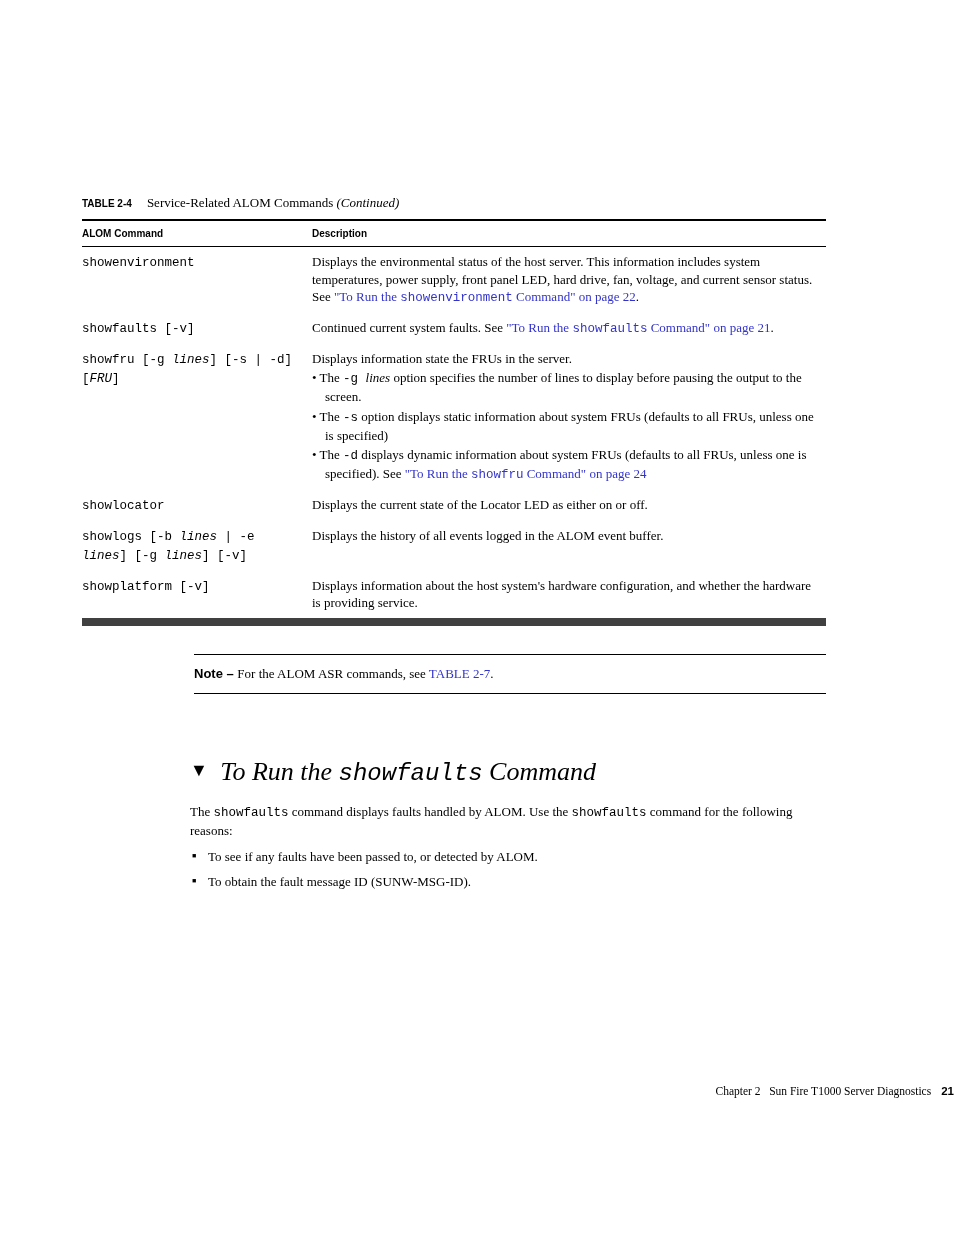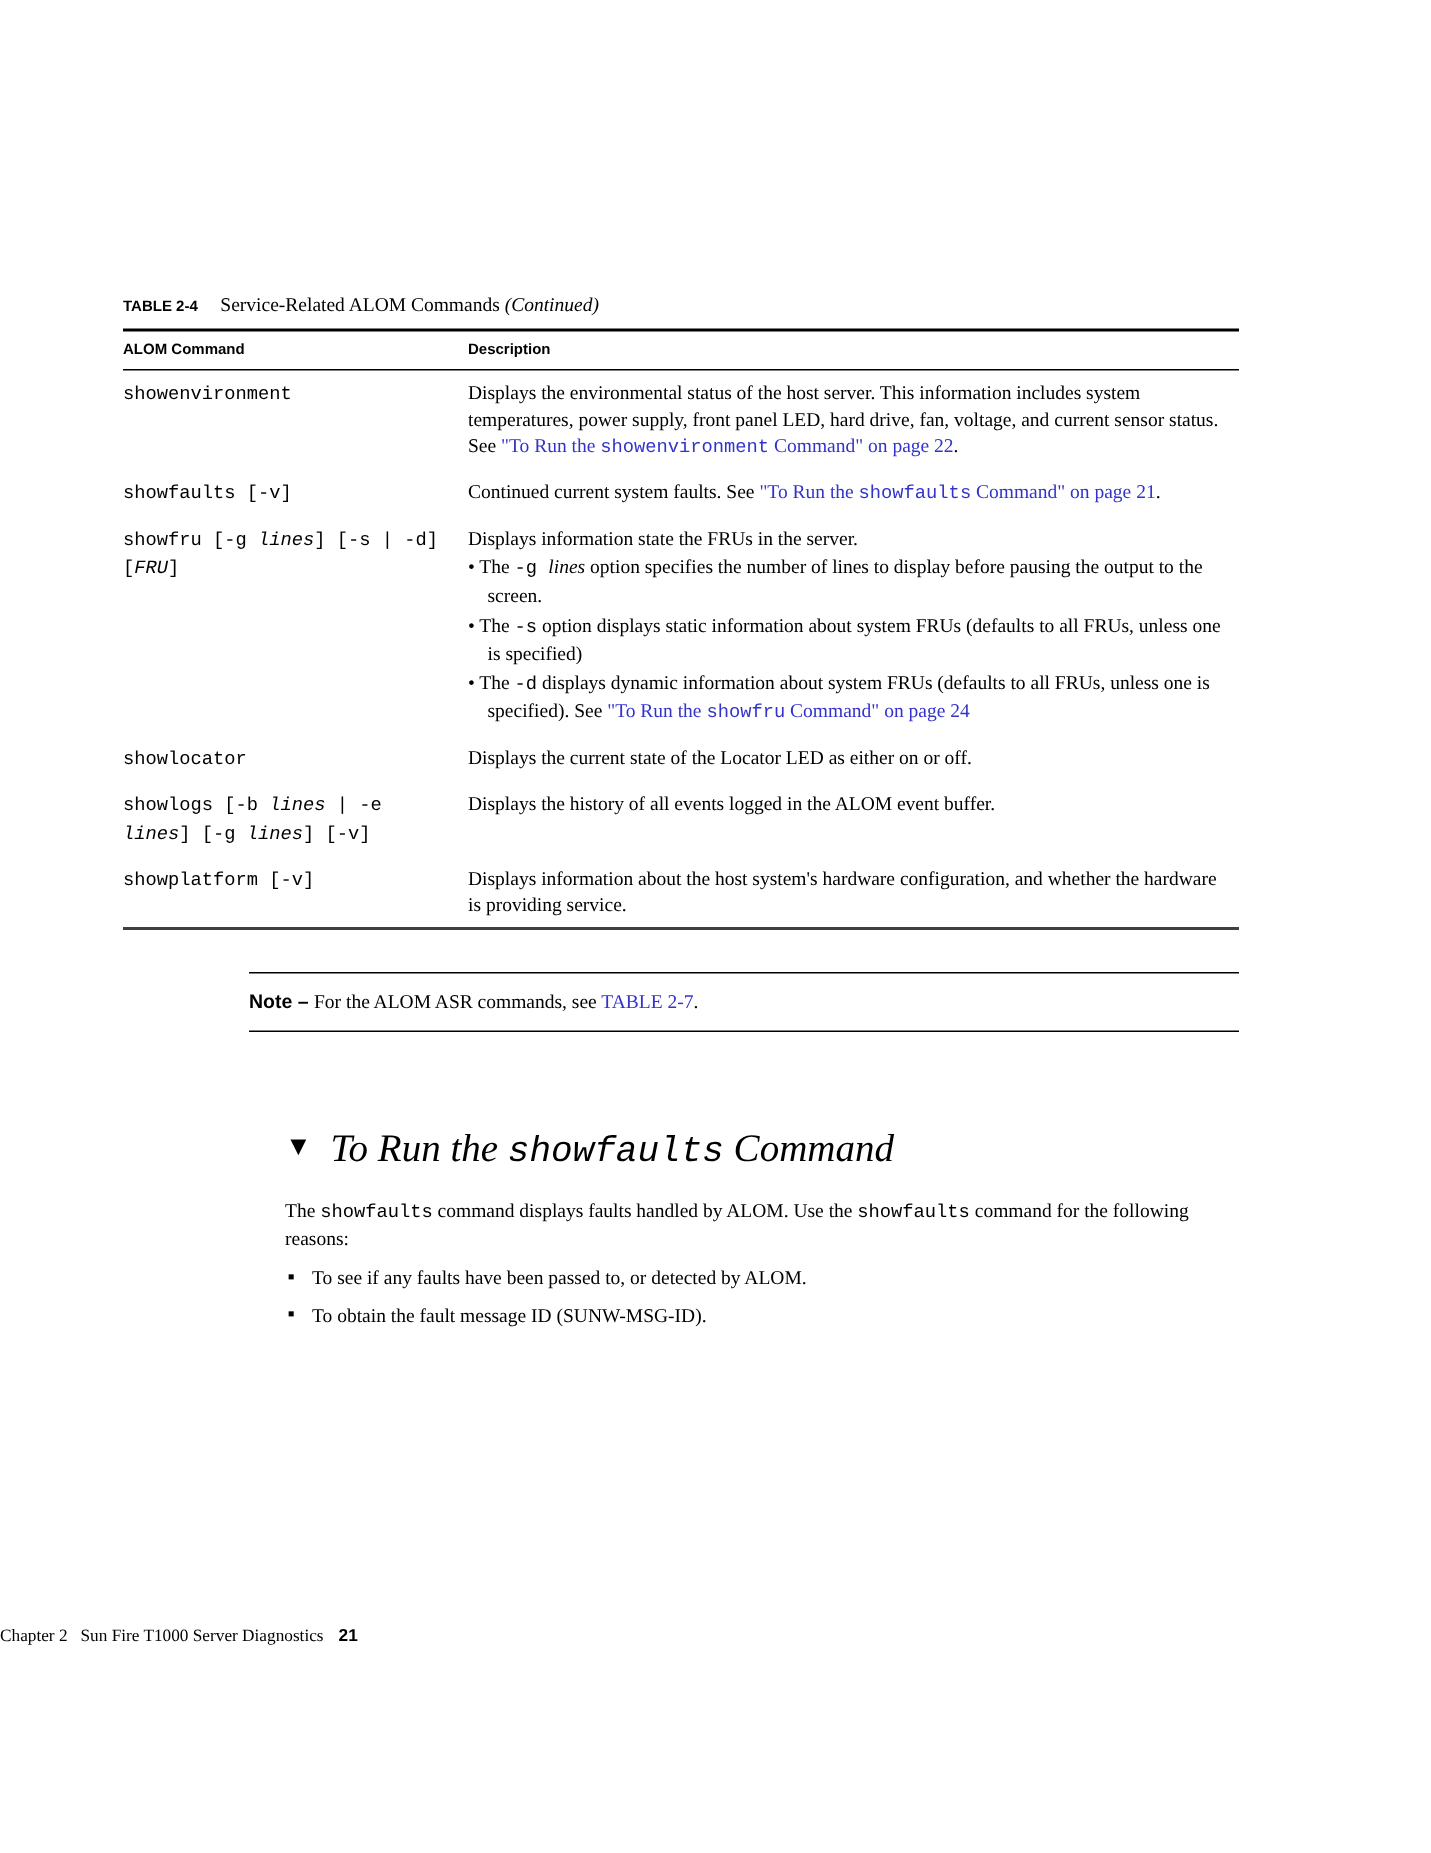--- a/index.html
+++ b/index.html
@@ -32,21 +32,21 @@
     font-family: "Palatino", serif;
     font-size: 13px;
   }
   .table-caption .continued {
     font-style: italic;
   }
   table.cmd-table {
     width: 100%;
     border-collapse: collapse;
     border-top: 2px solid #000;
-    border-bottom: 2px solid #404040;
+    border-bottom: 8px solid #404040;
   }
   .cmd-table th {
     font-family: Arial, Helvetica, sans-serif;
     font-size: 10px;
     font-weight: bold;
     text-align: left;
     padding: 7px 8px 7px 0;
     border-bottom: 1px solid #000;
     vertical-align: top;
   }
@@ -73,21 +73,21 @@
     padding-left: 13px;
     text-indent: -13px;
     margin-top: 2px;
   }
   .desc-list li::before {
     content: "• ";
   }
   .note-block {
     border-top: 1.5px solid #000;
     border-bottom: 1.5px solid #000;
-    margin: 28px 0 0 84px;
+    margin: 28px 0 0 112px;
     padding: 10px 0 10px 0;
     line-height: 1.4;
   }
   .note-block .note-label {
     font-family: Arial, Helvetica, sans-serif;
     font-weight: bold;
     font-size: 13px;
   }
   .section-heading {
     margin: 62px 0 0 108px;
@@ -128,22 +128,21 @@
     font-size: 7px;
     position: absolute;
     left: -16px;
     top: 4px;
   }
   .footer {
     position: absolute;
     bottom: 138px;
     left: 0;
     width: 100%;
-    text-align: left;
-    padding-right: 128px;
+    text-align: right;
     box-sizing: border-box;
     font-size: 11.5px;
     font-family: "Palatino", serif;
   }
   .footer .pagenum {
     font-family: Arial, Helvetica, sans-serif;
     font-weight: bold;
     margin-left: 10px;
   }
 </style>

